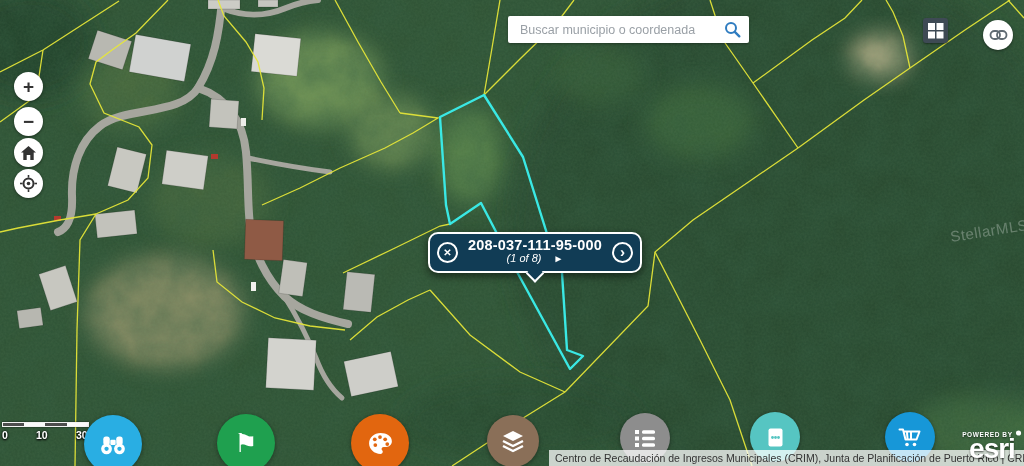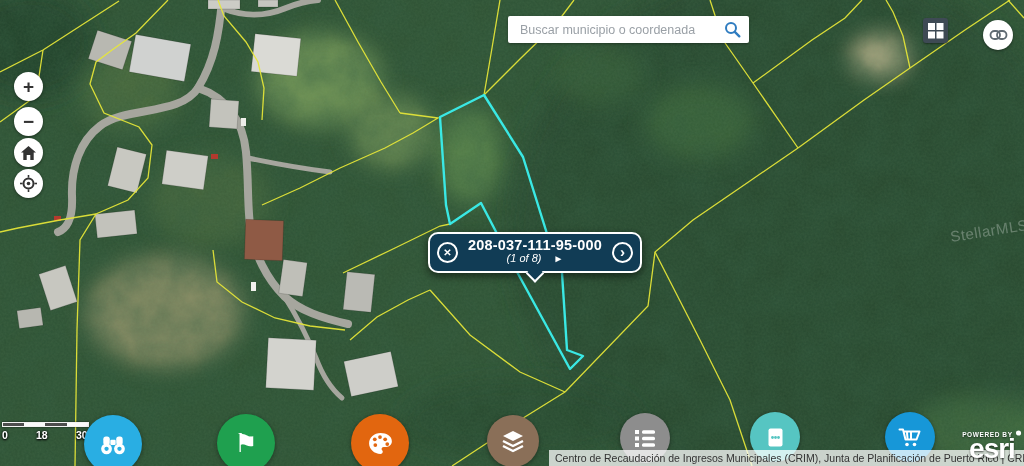--- a/index.html
+++ b/index.html
@@ -204,21 +204,21 @@
         <line x1="8.5" y1="0" x2="8.5" y2="2.6"></line>
           <line x1="8.5" y1="14.4" x2="8.5" y2="17"></line>
         <line x1="0" y1="8.5" x2="2.6" y2="8.5"></line>
           <line x1="14.4" y1="8.5" x2="17" y2="8.5"></line>
       </g>
     </svg>
   </div>
 
   <div class="abs scalebar"></div>
   <div class="abs scale-lbl" style="left:2px;">0</div>
-  <div class="abs scale-lbl" style="left:36px;">18</div>
+  <div class="abs scale-lbl" style="left:36px;">10</div>
   <div class="abs scale-lbl" style="left:76px;">30m</div>
 
   <div class="abs popup">
     <div class="abs popup-pointer"></div>
     <div class="abs popup-btn popup-close">
       <span>✕</span>
     </div>
     <div class="abs popup-btn popup-next">
       <span>›</span>
     </div>

